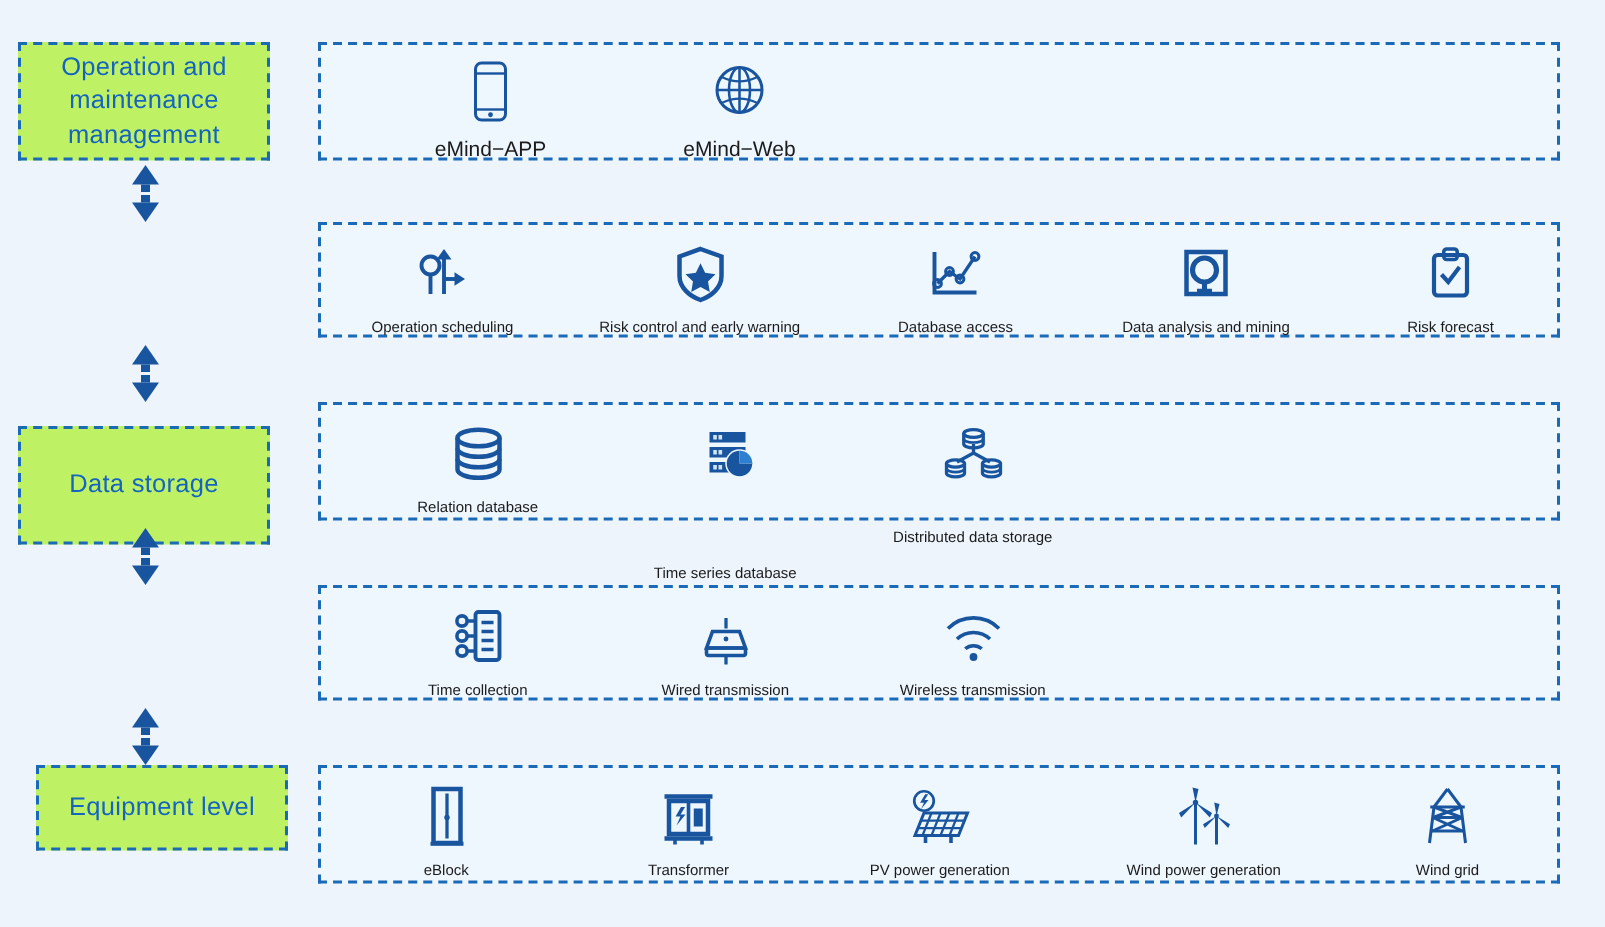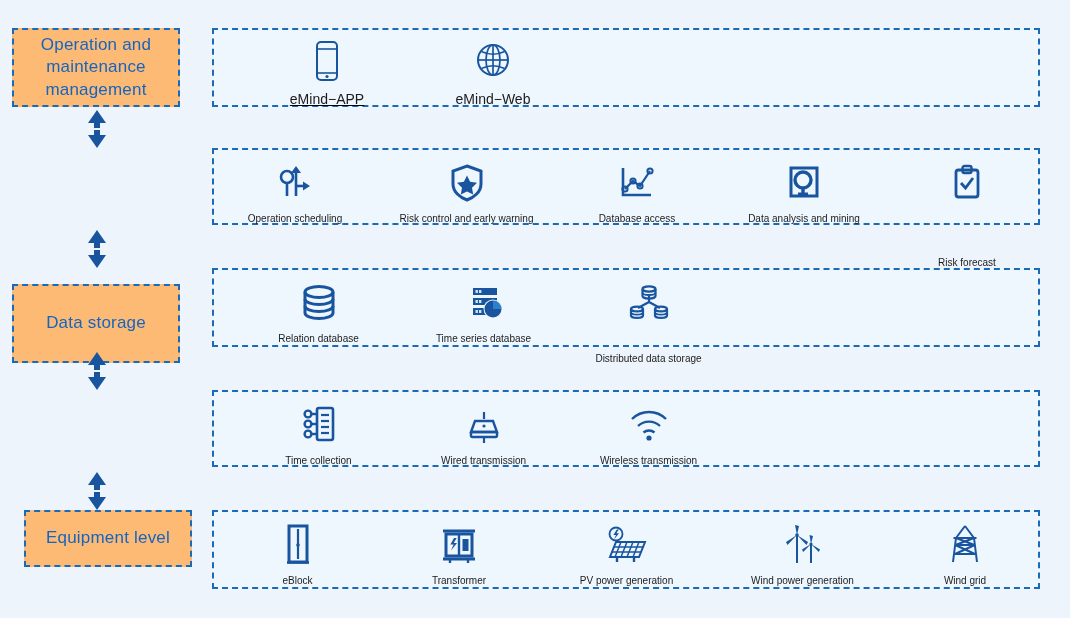--- a/index.html
+++ b/index.html
@@ -18,21 +18,21 @@
     width: 1070px;
     height: 618px;
   }
 
   
   .level-box {
     position: absolute;
     left: 12px;
     width: 168px;
     box-sizing: border-box;
-    background: #fdba74;
+    background: #bef264;
     border: 2px dashed #1a6ab8;
     display: flex;
     align-items: center;
     justify-content: center;
     padding: 2px 6px;
   }
   .level-label {
     color: #1565c0;
     font-size: 17px;
     font-weight: 500;
@@ -110,21 +110,21 @@
 
 <div id="diagram">
 
   <div class="level-box" style="top:28px; height:79px;">
     <div class="level-label">Operation and maintenance management</div>
   </div>
 
   <div class="panel panel-top" style="top:28px; height:79px;">
     <div class="items" style="padding-left:30px; padding-top:8px;">
 
-      <div class="item" style="width:166px;text-decoration:underline;">
+      <div class="item" style="width:166px;">
         <div class="ico">
           <svg width="30" height="42" viewBox="0 0 30 42">
             <rect x="5" y="2" width="20" height="38" rx="4" ry="4" fill="none" stroke="#19559e" stroke-width="2"></rect>
             <line x1="5" y1="9" x2="25" y2="9" stroke="#19559e" stroke-width="1.6"></line>
             <line x1="5" y1="33" x2="25" y2="33" stroke="#19559e" stroke-width="1.6"></line>
             <circle cx="15" cy="36.5" r="1.6" fill="#19559e"></circle>
           </svg>
         </div>
         <div class="cap">eMind−APP</div>
       </div>
@@ -205,21 +205,21 @@
           <svg width="42" height="42" viewBox="0 0 42 42">
             <rect x="8" y="6" width="26" height="28" fill="none" stroke="#19559e" stroke-width="3"></rect>
             <circle cx="20" cy="18" r="8" fill="none" stroke="#19559e" stroke-width="3.4"></circle>
             <line x1="20" y1="26" x2="20" y2="33" stroke="#19559e" stroke-width="3.4"></line>
             <line x1="15" y1="32" x2="25" y2="32" stroke="#19559e" stroke-width="3"></line>
           </svg>
         </div>
         <div class="cap">Data analysis and mining</div>
       </div>
 
-      <div class="item" style="width:140px;gap:44px;">
+      <div class="item" style="width:140px;">
         <div class="ico">
           <svg width="36" height="42" viewBox="0 0 36 42">
             <rect x="7" y="8" width="22" height="27" rx="2.5" fill="none" stroke="#19559e" stroke-width="2.8"></rect>
             <rect x="13.5" y="4" width="9" height="7" rx="2" fill="none" stroke="#19559e" stroke-width="2.4"></rect>
             <polyline points="12,21 16.5,26 24,16" fill="none" stroke="#19559e" stroke-width="2.8"></polyline>
           </svg>
         </div>
         <div class="cap">Risk forecast</div>
       </div>
 
@@ -249,21 +249,21 @@
           <svg width="40" height="42" viewBox="0 0 40 42">
             <ellipse cx="20" cy="10" rx="14" ry="5.5" fill="none" stroke="#19559e" stroke-width="3"></ellipse>
             <path d="M6 10 V31 C6 34 12.3 36.5 20 36.5 C27.7 36.5 34 34 34 31 V10" fill="none" stroke="#19559e" stroke-width="3"></path>
             <path d="M6 17 C6 20 12.3 22.5 20 22.5 C27.7 22.5 34 20 34 17" fill="none" stroke="#19559e" stroke-width="3"></path>
             <path d="M6 24 C6 27 12.3 29.5 20 29.5 C27.7 29.5 34 27 34 24" fill="none" stroke="#19559e" stroke-width="3"></path>
           </svg>
         </div>
         <div class="cap">Relation database</div>
       </div>
 
-      <div class="item" style="width:165px;">
+      <div class="item" style="width:165px;gap:44px;">
         <div class="ico">
           <svg width="40" height="42" viewBox="0 0 40 42">
             <rect x="9" y="6" width="24" height="7" fill="#19559e"></rect>
             <rect x="9" y="16" width="24" height="7" fill="#19559e"></rect>
             <rect x="9" y="26" width="24" height="7" fill="#19559e"></rect>
             <rect x="11.5" y="8" width="2.4" height="3" fill="#cfe4f8"></rect>
             <rect x="15" y="8" width="2.4" height="3" fill="#cfe4f8"></rect>
             <rect x="11.5" y="18" width="2.4" height="3" fill="#cfe4f8"></rect>
             <rect x="15" y="18" width="2.4" height="3" fill="#cfe4f8"></rect>
             <rect x="11.5" y="28" width="2.4" height="3" fill="#cfe4f8"></rect>

